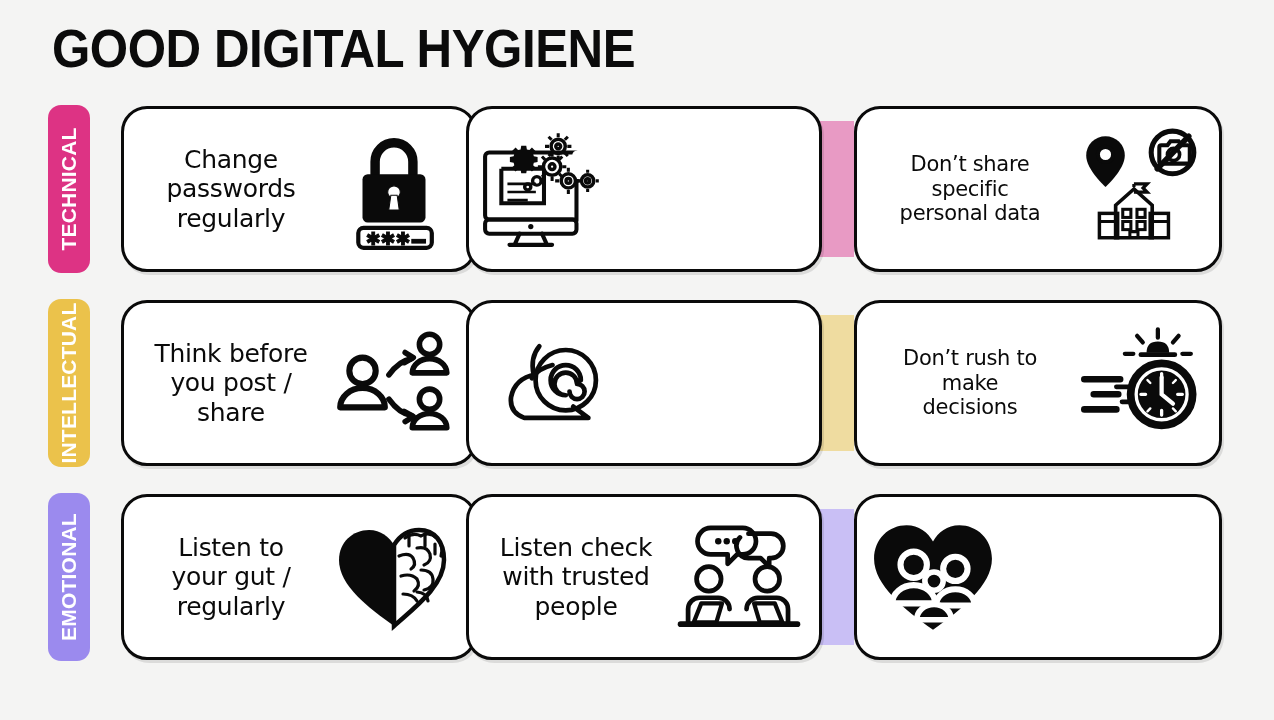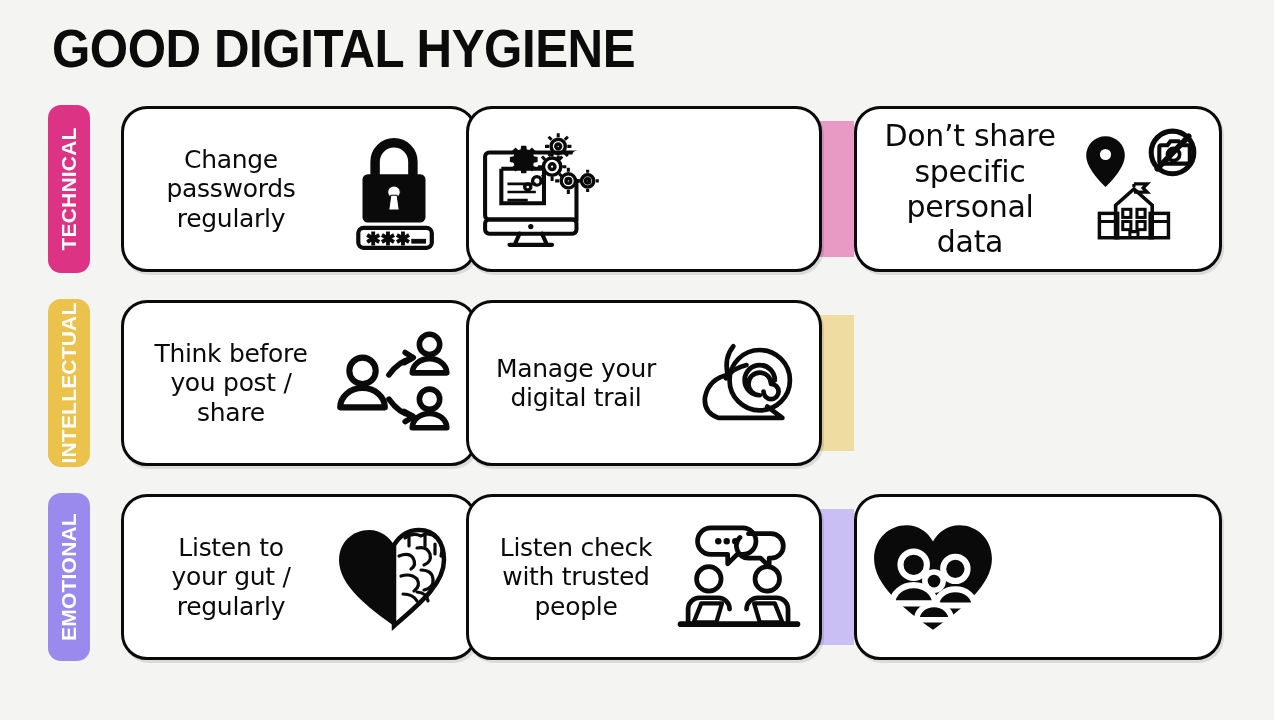--- a/index.html
+++ b/index.html
@@ -110,21 +110,21 @@
   .card-icon svg { display: block; }
 
   
   .col-0 { left: 86px;  width: 356px; margin-left: 35px; }
   .col-1 { left: 466px; width: 356px; }
   .col-2 { left: 854px; width: 368px; }
   .conn-0 { left: 430px; }
   .conn-1 { left: 818px; }
 
   
-  .col-2 .card-text { font-size: 30px; }
+  .col-2 .card-text { font-size: 21px; }
 </style>
 </head>
 <body>
 
 <div class="page">
 
   <div class="title">GOOD DIGITAL HYGIENE</div>
 
   <div class="row row-0">
 
@@ -253,36 +253,58 @@
 
           <path d="M60 52 q10 -14 22 -16" stroke-width="5.5"></path>
           <path d="M76 30 l8 5 -9 5" stroke-width="5.5" fill="none"></path>
           <path d="M60 76 q10 14 22 16" stroke-width="5.5"></path>
           <path d="M76 98 l8 -5 -9 -5" stroke-width="5.5" fill="none"></path>
         </svg>
       </div>
     </div>
 
     <div class="card col-1">
-      <div class="card-text">Manage your
-digital trail</div>
       <div class="card-icon">
         <svg viewBox="0 0 140 110" width="140" height="112" fill="none" stroke="#0a0a0a" stroke-width="5" stroke-linecap="round" stroke-linejoin="round">
 
           <circle cx="92" cy="52" r="32"></circle>
           <path d="M108 52 a16 16 0 1 0 -16 16 a12 12 0 1 1 12 -12 a8 8 0 1 1 -8 8"></path>
 
           <path d="M60 46 q-22 4 -26 24 q-2 16 14 22 h68 l-16 -12"></path>
 
           <path d="M58 46 q-4 -18 6 -30"></path>
           <path d="M56 50 q6 -10 22 -14"></path>
         </svg>
       </div>
     </div>
 
+    <div class="card col-2">
+      <div class="card-text">Don’t rush to
+make
+decisions</div>
+      <div class="card-icon">
+        <svg viewBox="0 0 140 120" width="138" height="120" fill="none" stroke="#0a0a0a" stroke-width="5" stroke-linecap="round">
+
+          <path d="M78 28 q0 -12 12 -12 q12 0 12 12 z" fill="#0a0a0a" stroke="none"></path>
+          <path d="M72 30 h36" stroke-width="5"></path>
+          <path d="M90 12 v-9 M74 17 l-6 -7 M106 17 l6 -7 M64 29 h-9 M116 29 h9" stroke-width="4.5"></path>
+
+          <path d="M12 56 h38 M22 72 h26 M12 88 h34" stroke-width="7"></path>
+          <path d="M46 64 h16 M52 80 h14" stroke-width="5"></path>
+
+          <circle cx="94" cy="72" r="34" fill="#0a0a0a" stroke="#0a0a0a" stroke-width="6"></circle>
+          <circle cx="94" cy="72" r="27" fill="none" stroke="#ffffff" stroke-width="3.5"></circle>
+          <g stroke="#ffffff" stroke-width="3.5">
+            <path d="M94 50 v5 M94 89 v5 M72 72 h5 M111 72 h5"></path>
+            <path d="M79 57 l3 3 M106 87 l3 3 M109 57 l-3 3 M82 87 l-3 3" stroke-width="2.6"></path>
+          </g>
+          <path d="M94 54 v18 l12 10" stroke="#ffffff" stroke-width="4.5"></path>
+        </svg>
+      </div>
+    </div>
   </div>
 
   <div class="row row-2">
 
     <div class="cat-tab" style="background:#9B8AEE;">
       <span class="cat-label">EMOTIONAL</span>
     </div>
 
     <div class="connector conn-0" style="background:#C9BFF5;"></div>
     <div class="connector conn-1" style="background:#C9BFF5;"></div>

